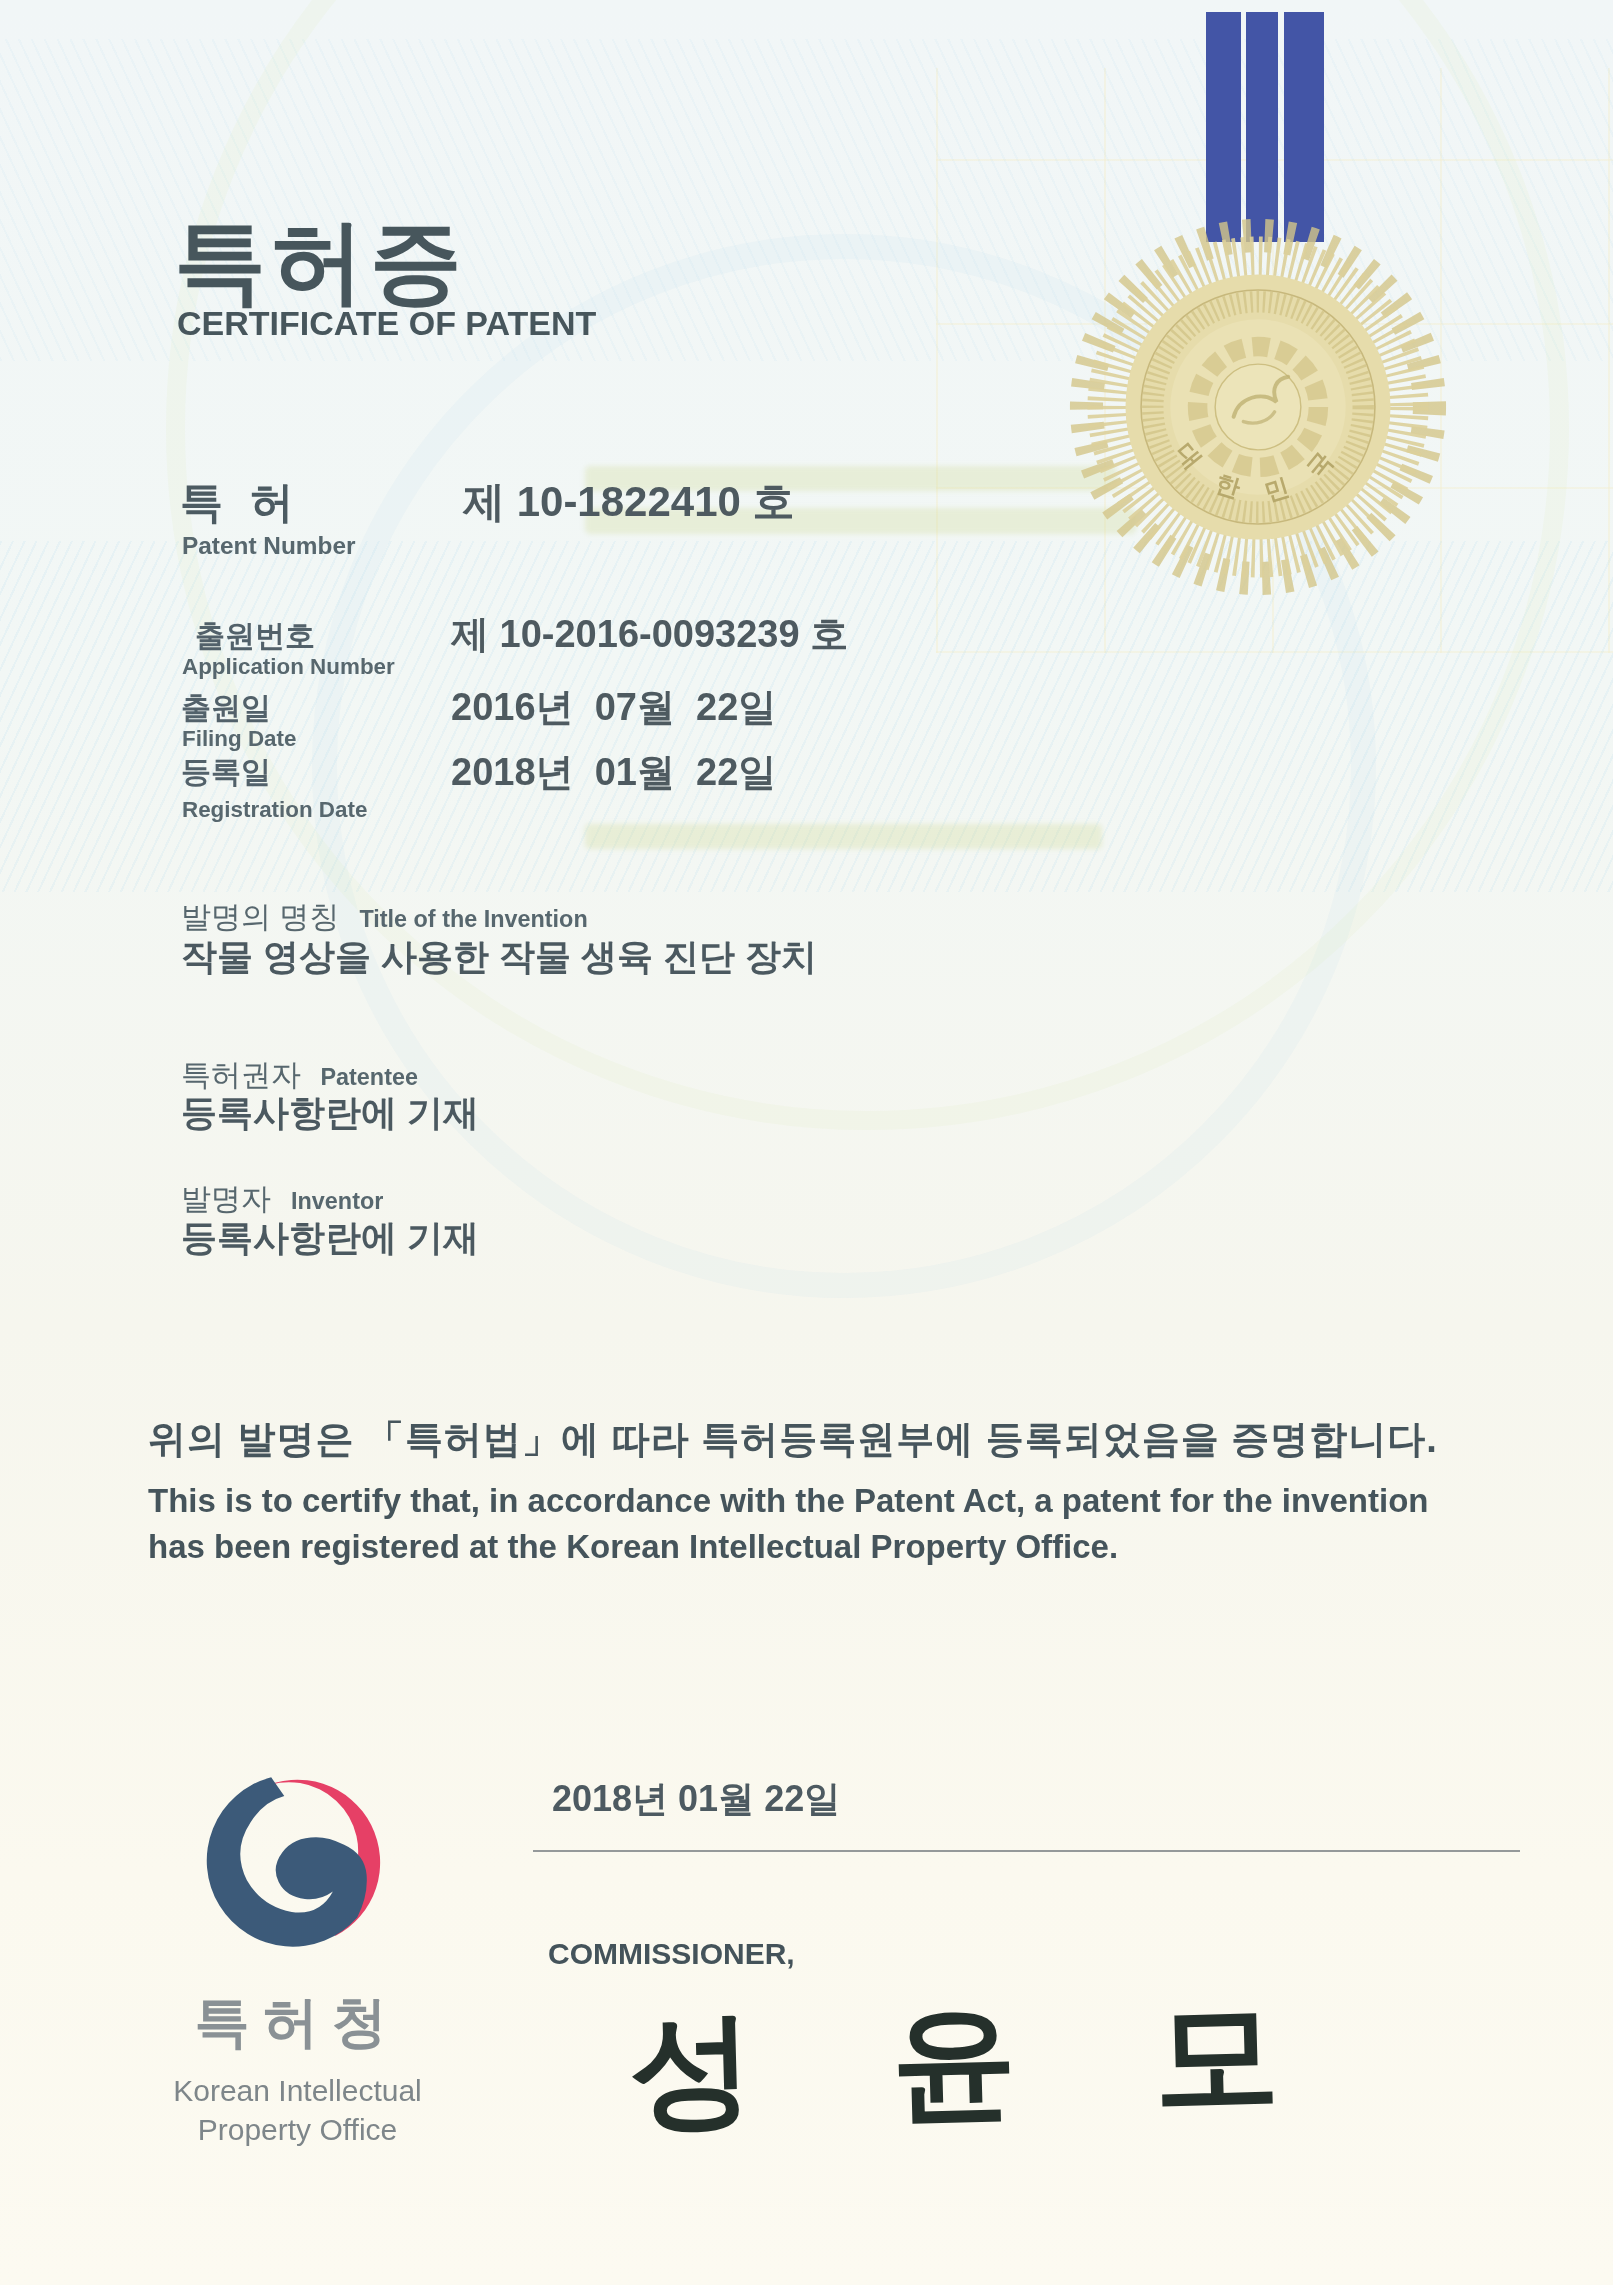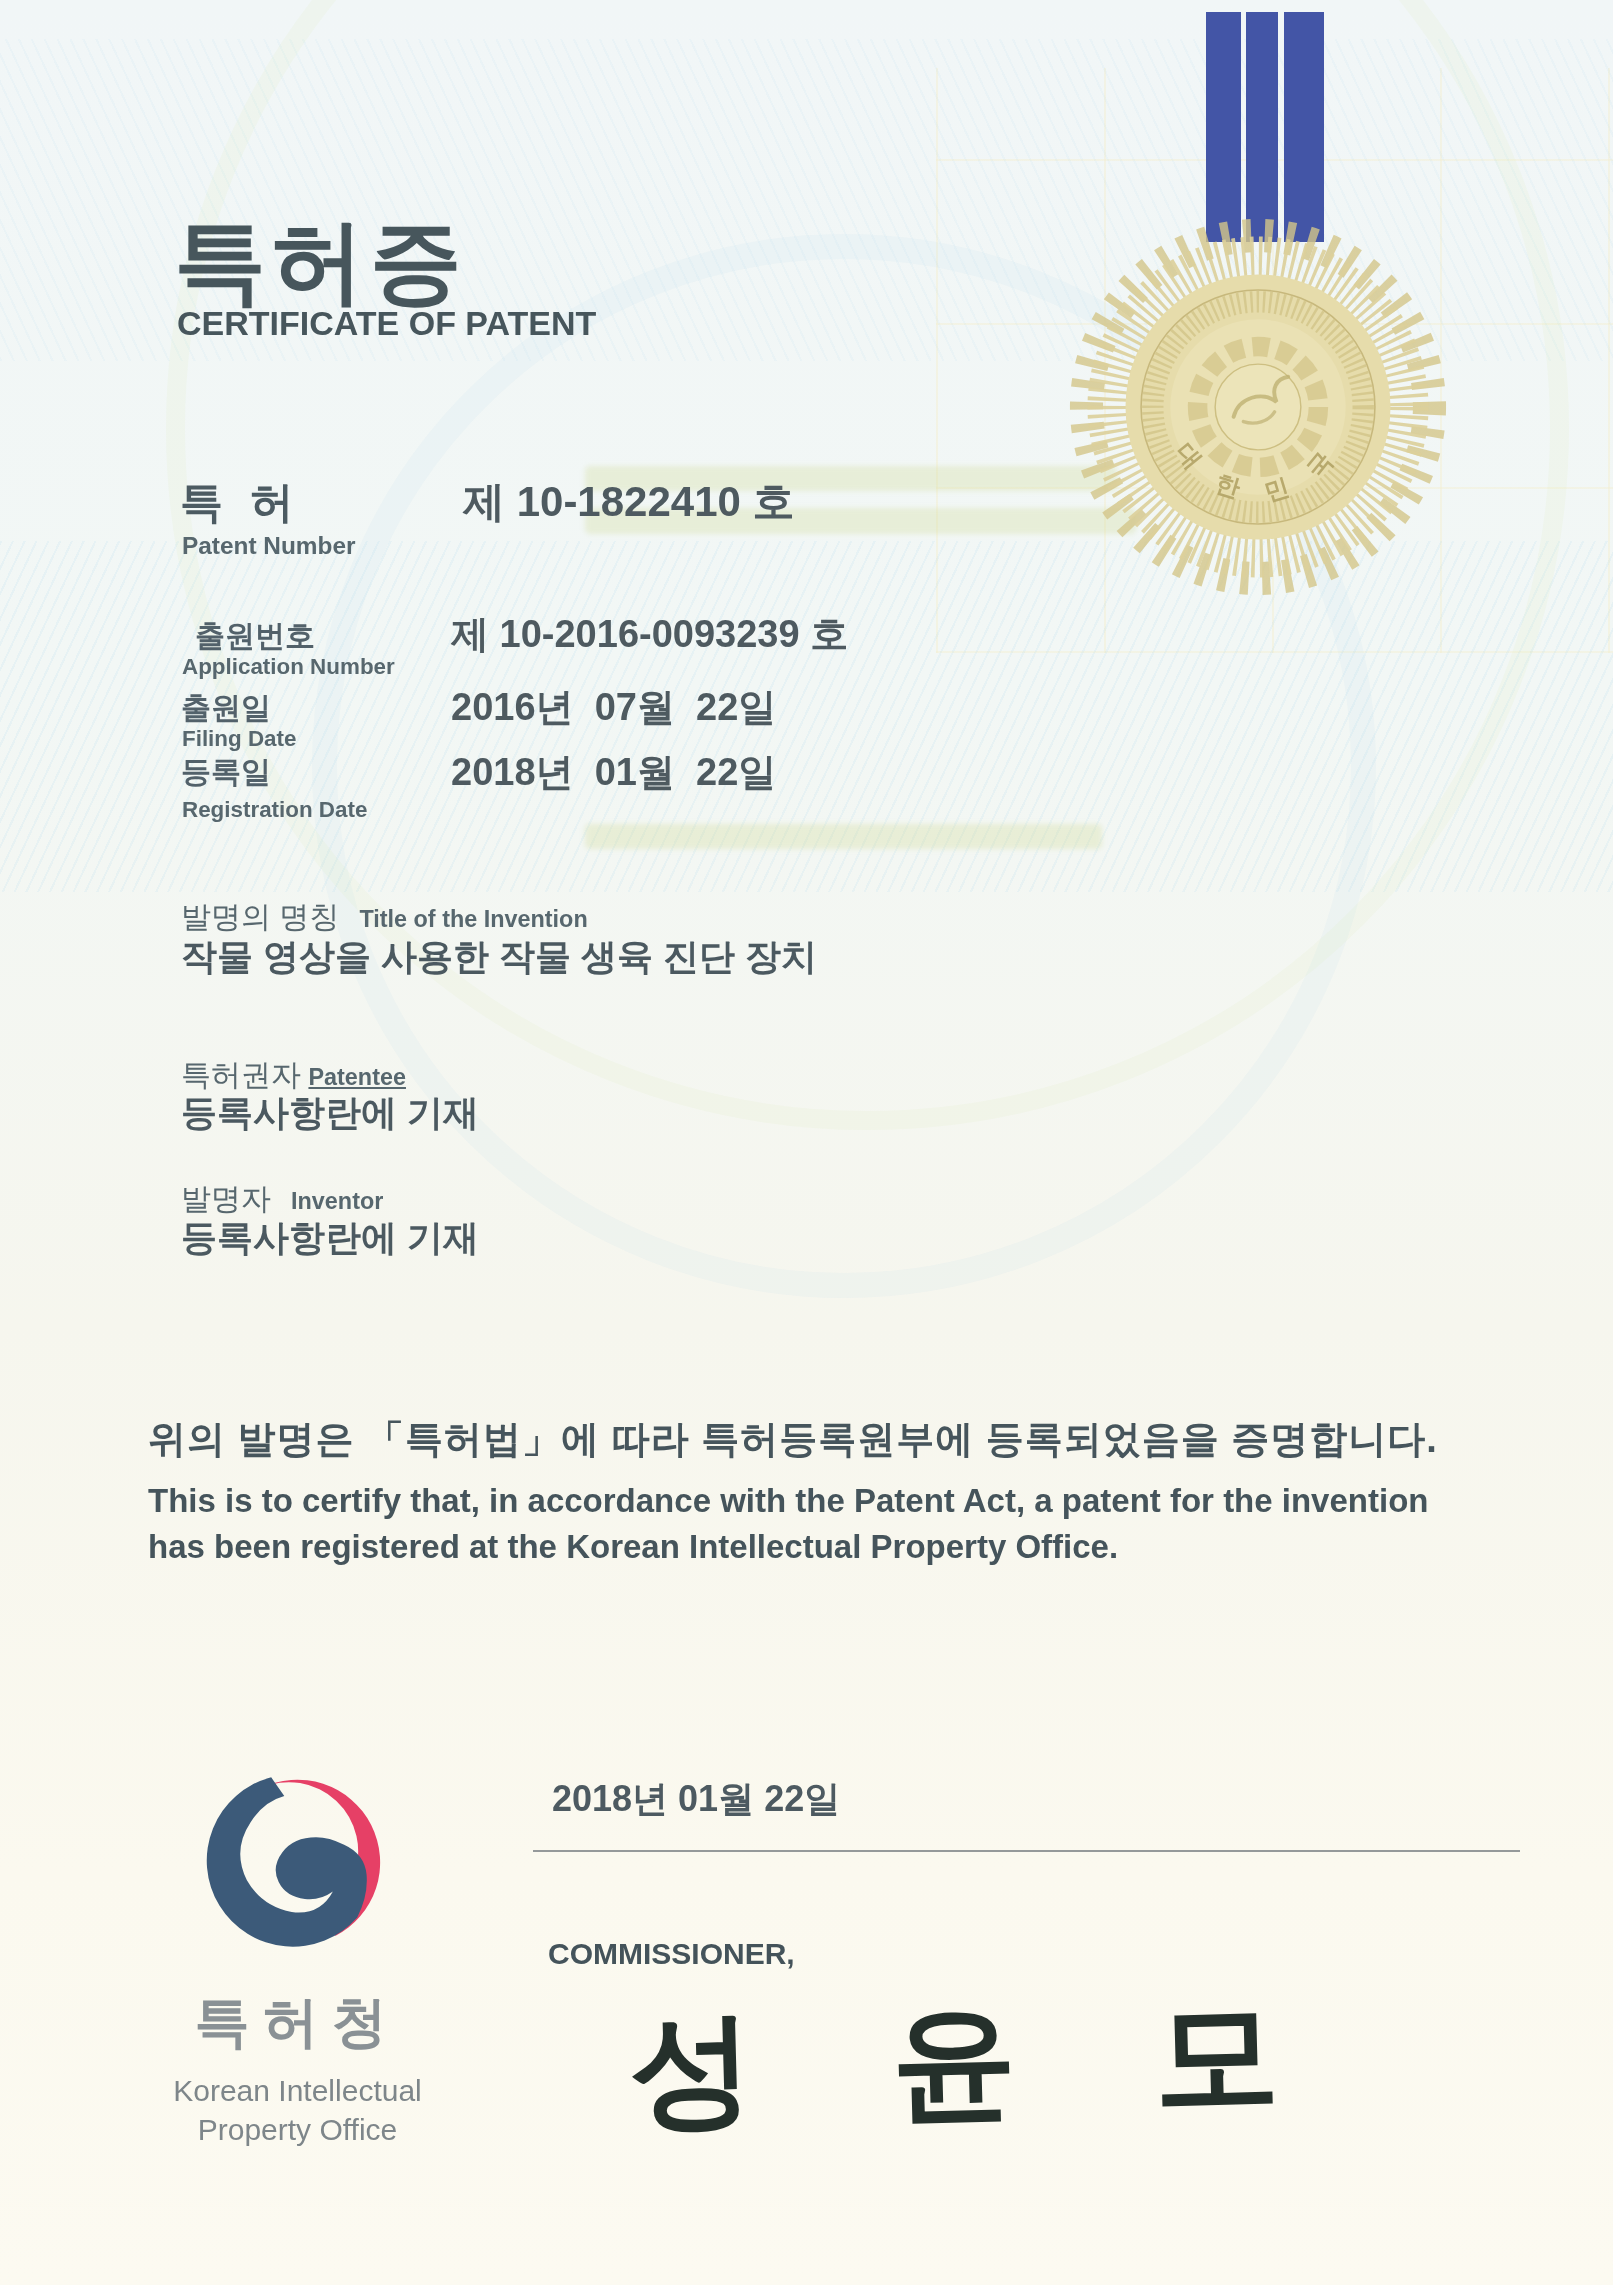--- a/index.html
+++ b/index.html
@@ -122,21 +122,21 @@
   <div class="abs val-lg" style="left:451px;top:747px;">2018년  01월  22일</div>
 
   <div class="abs" style="left:181px;top:897px;">
     <span class="lab-soft">발명의 명칭</span>
     <span class="sub" style="margin-left:15.6px;">Title of the Invention</span>
   </div>
   <div class="abs val-md" style="left:181px;top:933px;">작물 영상을 사용한 작물 생육 진단 장치</div>
 
   <div class="abs" style="left:181px;top:1055px;">
     <span class="lab-soft">특허권자</span>
-    <span class="sub" style="margin-left:3px;text-decoration:underline;">Patentee</span>
+    <span class="sub" style="margin-left:15px;">Patentee</span>
   </div>
   <div class="abs val-md" style="left:181px;top:1089px;">등록사항란에 기재</div>
 
   <div class="abs" style="left:181px;top:1179px;">
     <span class="lab-soft">발명자</span>
     <span class="sub" style="margin-left:15.6px;">Inventor</span>
   </div>
   <div class="abs val-md" style="left:181px;top:1214px;">등록사항란에 기재</div>
 
   <div class="abs stmt-ko">위의 발명은 「특허법」에 따라 특허등록원부에 등록되었음을 증명합니다.</div>

